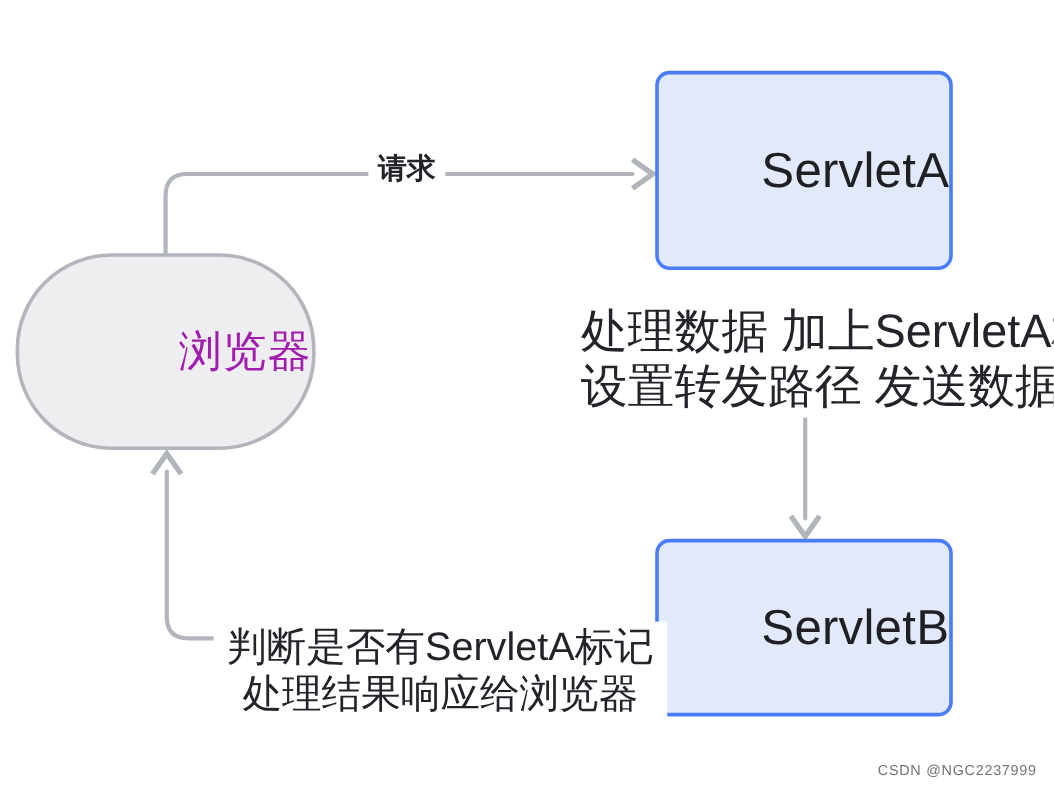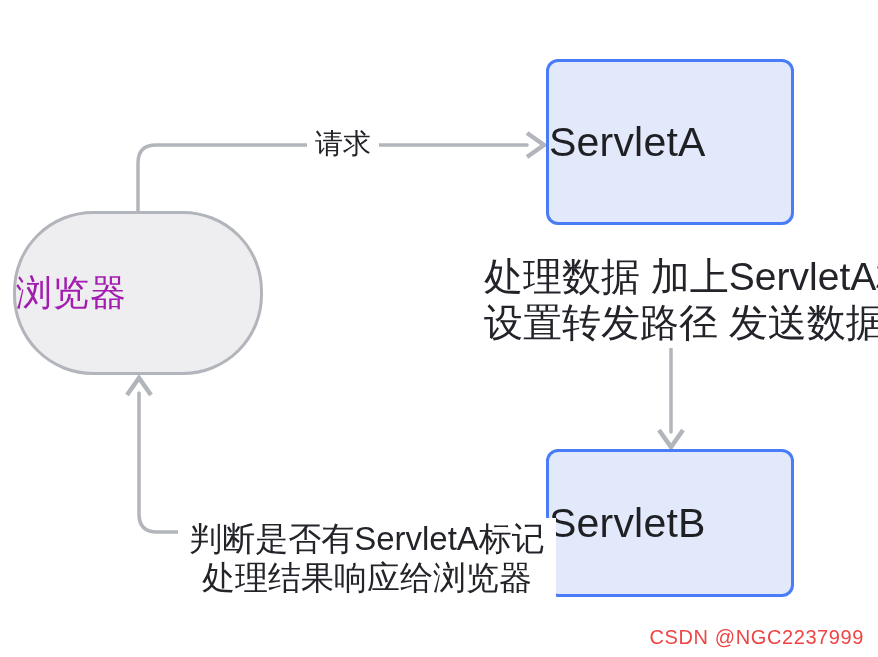--- a/index.html
+++ b/index.html
@@ -27,21 +27,21 @@
     top: 0;
     width: 878px;
     height: 657px;
     pointer-events: none;
   }
   .node {
     position: absolute;
     box-sizing: border-box;
     display: flex;
     align-items: center;
-    justify-content: flex-start;
+    justify-content: flex-end;
     text-align: center;
   }
   .node-servlet {
     background: #e2e9fb;
     border: 3px solid #4a7cf7;
     border-radius: 12px;
   }
   .node-servlet .node-label {
     font-size: 41px;
     color: #1f2024;
@@ -81,43 +81,44 @@
     position: absolute;
     color: #23242a;
     background: #ffffff;
     line-height: 1.18;
     white-space: pre;
     text-align: center;
   }
   #edge-label-request {
     left: 307px;
     top: 127px;
-    font-size: 28px;
+    font-size: 24px;
     padding: 0 8px;
+    font-weight: bold;
   }
   #edge-label-forward {
     left: 480px;
     top: 252px;
     width: 390px;
     font-size: 39px;
     padding: 2px 4px;
   }
   #edge-label-response {
     left: 178px;
     top: 518px;
     width: 370px;
     font-size: 33px;
     padding: 2px 4px;
   }
   #watermark {
     position: absolute;
     right: 14px;
     bottom: 8px;
-    font-size: 20px;
-    color: #ef4444;
+    font-size: 12px;
+    color: #737373;
     letter-spacing: 0.6px;
   }
 </style>
 </head>
 <body>
 
 <div id="diagram-canvas">
 
   <svg class="edge-svg" viewBox="0 0 878 657" width="878" height="657" xmlns="http://www.w3.org/2000/svg">
 

